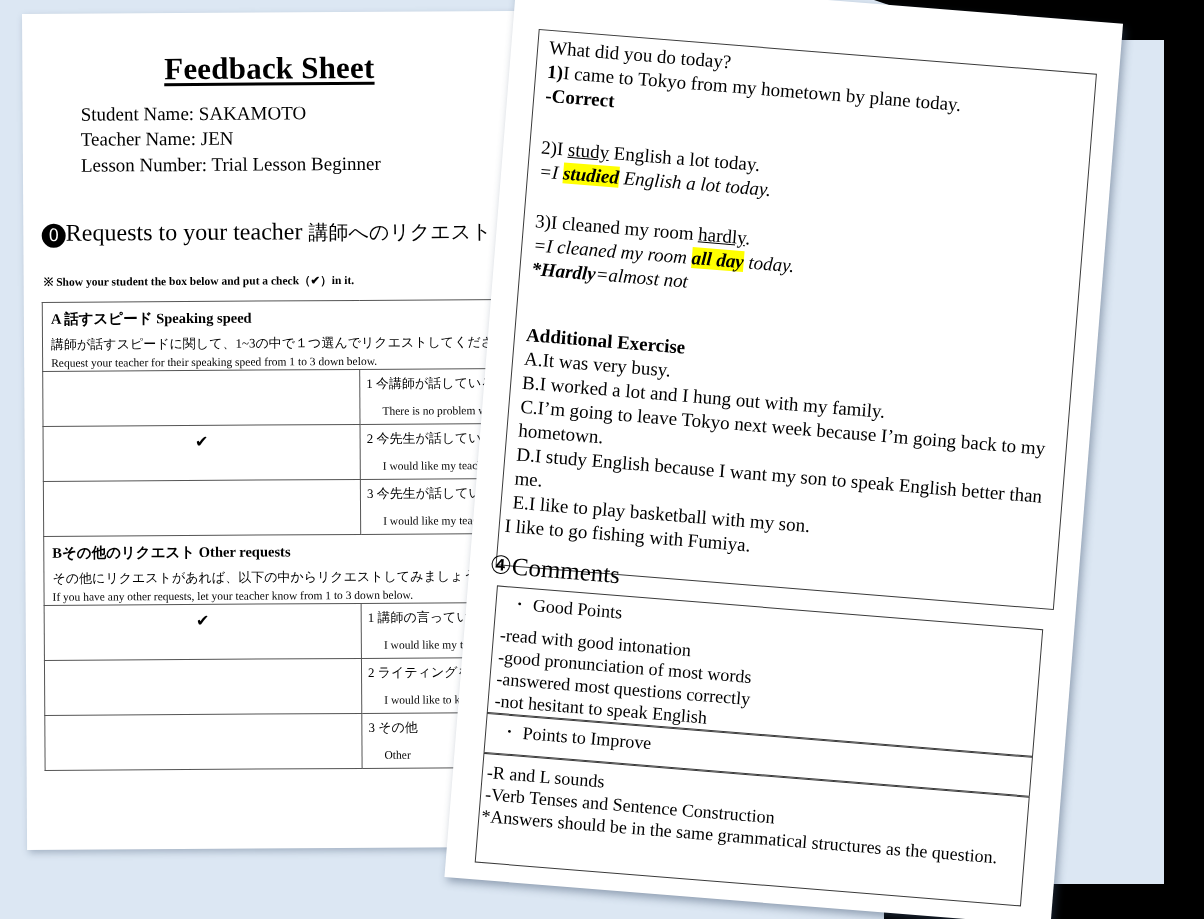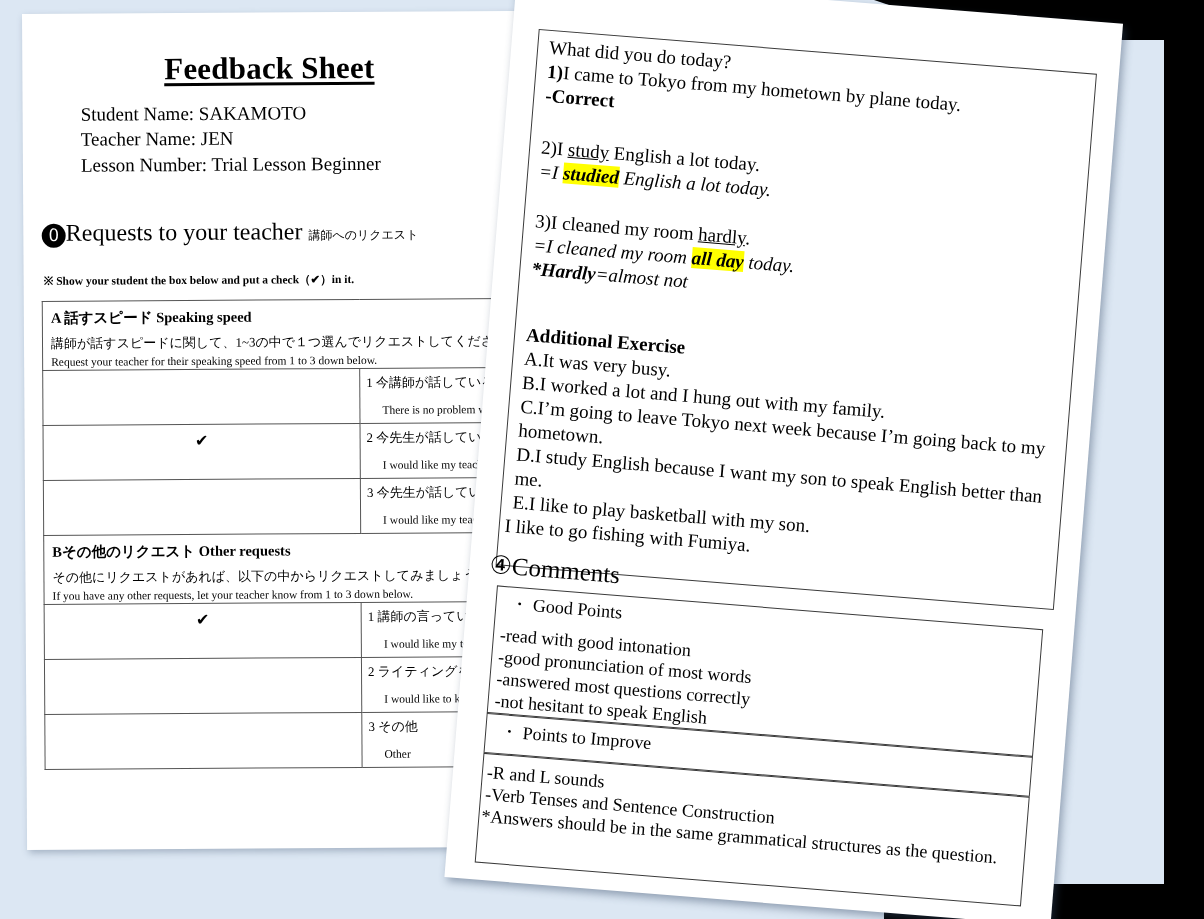--- a/index.html
+++ b/index.html
@@ -15,21 +15,21 @@
     position:absolute;left:22px;top:14px;width:494px;height:836px;
     background:#fff;transform:rotate(-0.35deg);transform-origin:0 0;
     box-shadow:2px 3px 7px rgba(60,80,110,.35);
     overflow:hidden;
   }
   .pl-inner{padding:16px 18px 0 18px;}
   .doc-title{text-align:center;font-size:31px;font-weight:700;margin:22px 0 14px 0;
              text-decoration:underline;text-underline-offset:4px;letter-spacing:.2px;}
   .meta{font-size:19px;line-height:1.33;margin-left:40px;}
   .sec-head{font-size:24px;margin:42px 0 0 0;white-space:nowrap;}
-  .sec-head .jp{font-size:12px;}
+  .sec-head .jp{font-size:20px;}
   .note{font-size:11.5px;font-weight:700;margin:26px 0 12px 2px;}
 
   table.req{width:635px;border-collapse:collapse;table-layout:fixed;}
   table.req td{border:1px solid #555;vertical-align:top;}
   td.hdr{border:1px solid #555;border-bottom:none;padding:7px 8px 2px 8px;}
   .hdr-ttl{font-size:14.5px;font-weight:700;}
   .hdr-jp{font-size:13px;margin-top:7px;}
   .hdr-en{font-size:11.5px;margin-top:3px;}
   td.chk{width:44px;text-align:center;font-size:16px;padding-top:6px;}
   td.body{padding:5px 6px 7px 6px;}

